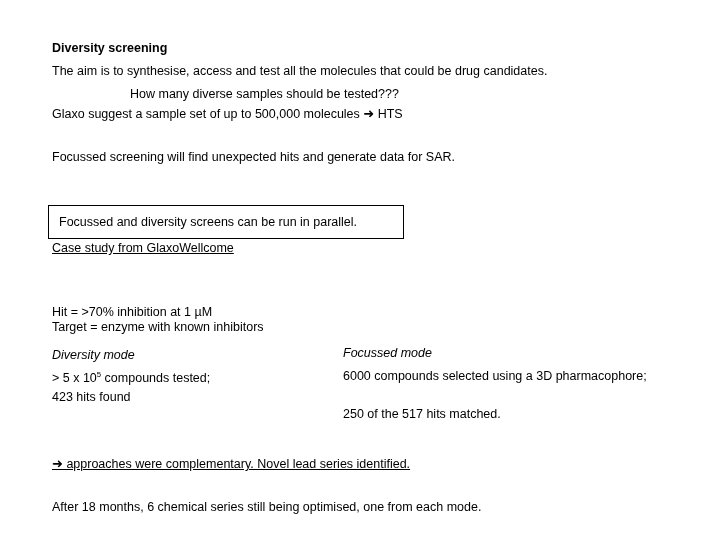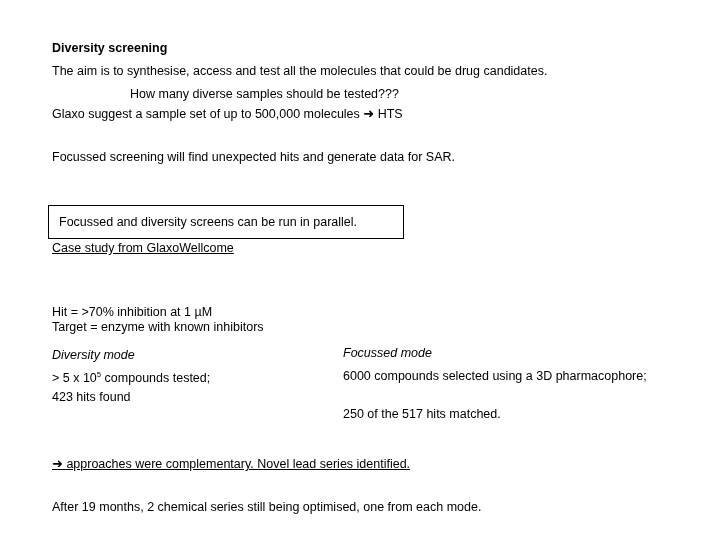--- a/index.html
+++ b/index.html
@@ -87,15 +87,15 @@
   <div class="tx" style="left:52px; top:389px;">423 hits found</div>
 
   <div class="tx ital" style="left:343px; top:345px;">Focussed mode</div>
 
   <div class="tx" style="left:343px; top:368px;">6000 compounds selected using a 3D pharmacophore;</div>
 
   <div class="tx" style="left:343px; top:366px;margin-top:40px;">250 of the 517 hits matched.</div>
 
   <div class="tx" style="left:52px; top:456px;text-decoration:underline;"><span class="arrow">➜</span><span> approaches were complementary. Novel lead series identified.</span></div>
 
-  <div class="tx" style="left:52px; top:499px;">After 19 months, 2 chemical series still being optimised, one from each mode.</div>
+  <div class="tx" style="left:52px; top:499px;">After 18 months, 6 chemical series still being optimised, one from each mode.</div>
 
 </div>
 
 </body></html>

